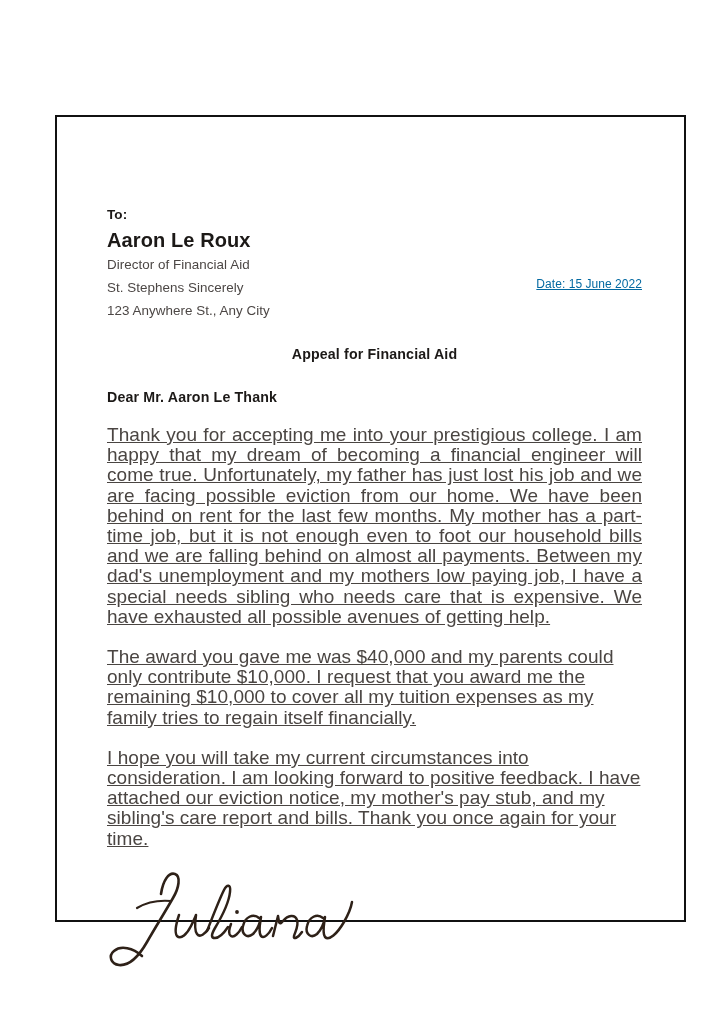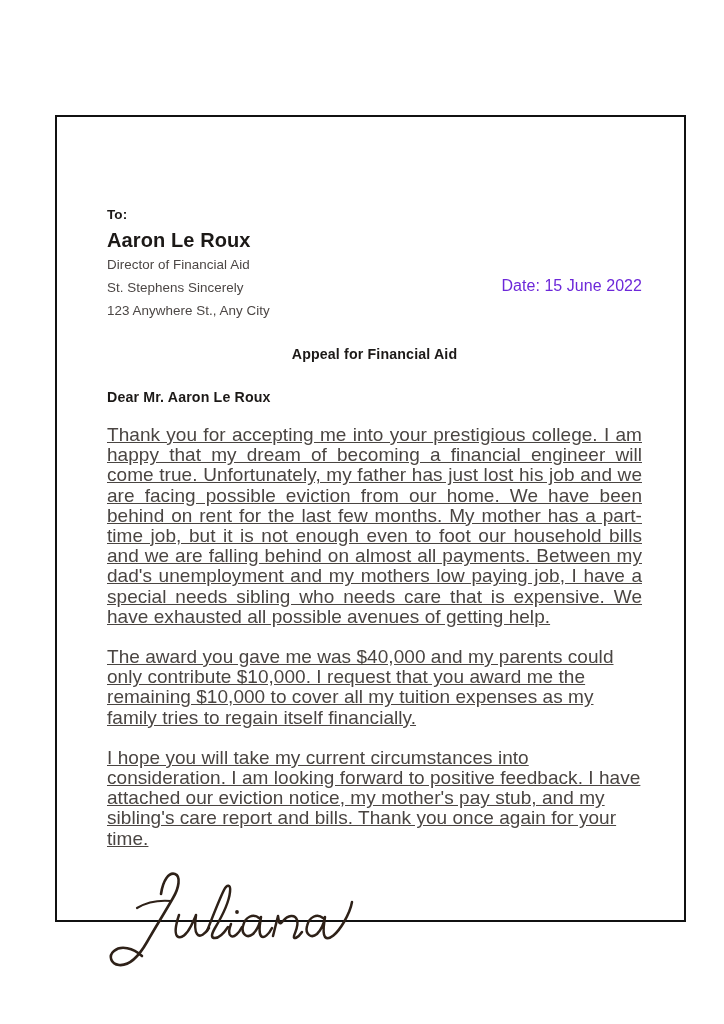--- a/index.html
+++ b/index.html
@@ -65,24 +65,25 @@
   .recipient-line {
     font-size: 13.4px;
     color: #4c4745;
     line-height: 23px;
     letter-spacing: .05px;
   }
   .date {
     position: absolute;
     right: 0;
     top: 74px;
-    font-size: 16px;
-    color: #6d28d9;
+    font-size: 12px;
+    color: #0369a1;
     letter-spacing: .05px;
     white-space: nowrap;
+    text-decoration: underline;
   }
 
   
   .doc-title {
     margin-top: 24px;
     text-align: center;
     font-size: 14.2px;
     font-weight: bold;
     color: #1c1917;
     letter-spacing: .15px;
@@ -151,21 +152,21 @@
           <div class="recipient-name">Aaron Le Roux</div>
           <div class="recipient-line">Director of Financial Aid</div>
           <div class="recipient-line">St. Stephens Sincerely</div>
           <div class="recipient-line">123 Anywhere St., Any City</div>
         </div>
         <div class="date">Date: 15 June 2022</div>
       </div>
 
       <div class="doc-title">Appeal for Financial Aid</div>
 
-      <div class="salutation">Dear Mr. Aaron Le Roux</div>
+      <div class="salutation">Dear Mr. Aaron Le Thank</div>
 
       <p class="para" style="margin-top:20px;">Thank you for accepting me into your prestigious college. I am happy that my dream of becoming a financial engineer will come true. Unfortunately, my father has just lost his job and we are facing possible eviction from our home. We have been behind on rent for the last few months. My mother has a part-time job, but it is not enough even to foot our household bills and we are falling behind on almost all payments. Between my dad's unemployment and my mothers low paying job, I have a special needs sibling who needs care that is expensive. We have exhausted all possible avenues of getting help.</p>
       <p class="para last-left">The award you gave me was $40,000 and my parents could only contribute $10,000. I request that you award me the remaining $10,000 to cover all my tuition expenses as my family tries to regain itself financially.</p>
       <p class="para last-left">I hope you will take my current circumstances into consideration. I am looking forward to positive feedback. I have attached our eviction notice, my mother's pay stub, and my sibling's care report and bills. Thank you once again for your time.</p>
 
 
       <div class="signature-wrap" title="Juliana">
         <svg width="260" height="108" viewBox="0 0 260 108" fill="none" xmlns="http://www.w3.org/2000/svg" aria-label="Juliana signature">
           <g stroke="#2e2118" fill="none" stroke-linecap="round" stroke-linejoin="round">
 

